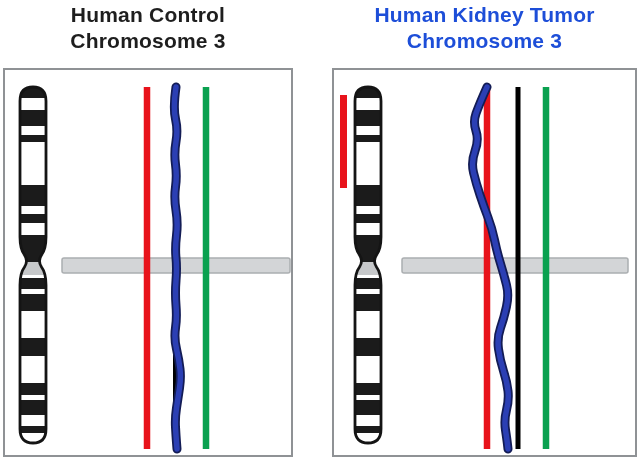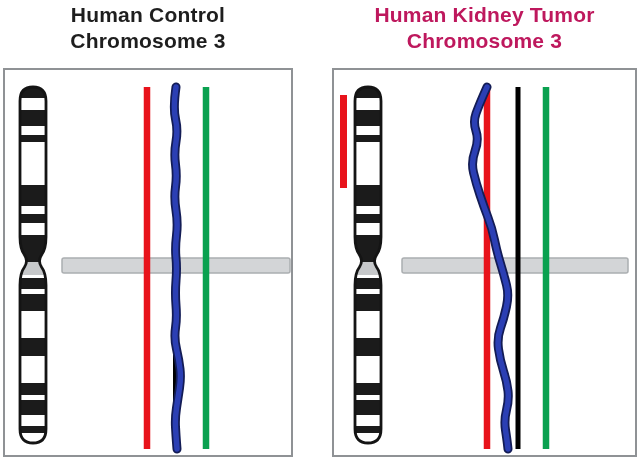--- a/index.html
+++ b/index.html
@@ -15,21 +15,21 @@
 </head>
 <body>
 
 <div class="stage">
 
   <div class="panel-title" id="title-0" style="left: 3px; width: 290px; color: rgb(30, 30, 30);">
     <div>Human Control</div>
     <div>Chromosome 3</div>
   </div>
 
-  <div class="panel-title" id="title-1" style="left: 332px; width: 305px; color: #be185d;">
+  <div class="panel-title" id="title-1" style="left: 332px; width: 305px; color: #1d4ed8;">
     <div>Human Kidney Tumor</div>
     <div>Chromosome 3</div>
   </div>
 
   <div class="panel" id="panel-0" style="left: 3px; top: 68px; width: 290px; height: 389px;">
     <svg viewBox="0 0 290 389">
         <rect x="1" y="1" width="288" height="387" fill="#ffffff" stroke="#8f9295" stroke-width="2"></rect>
         <rect x="59" y="190" width="228" height="15" rx="2" fill="#d3d5d7" stroke="#abaeb1" stroke-width="1.5"></rect>
         <g transform="translate(15,17)">
           <defs>

